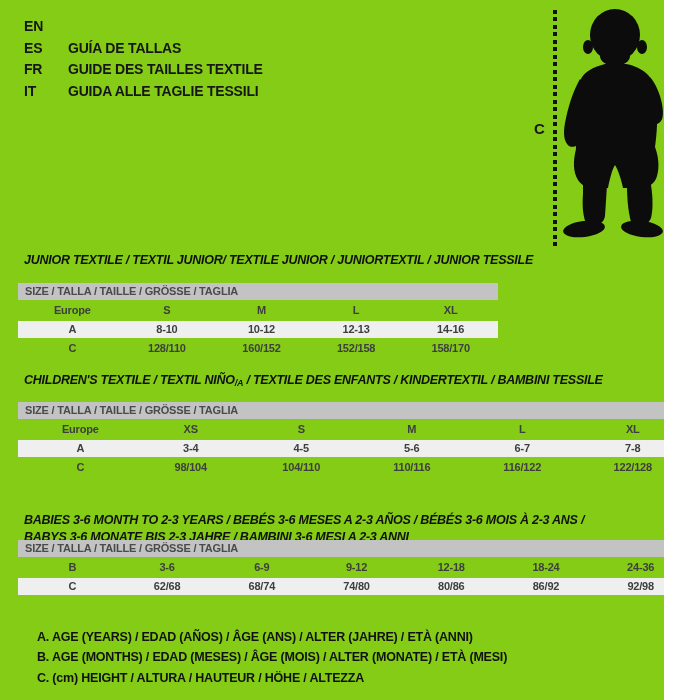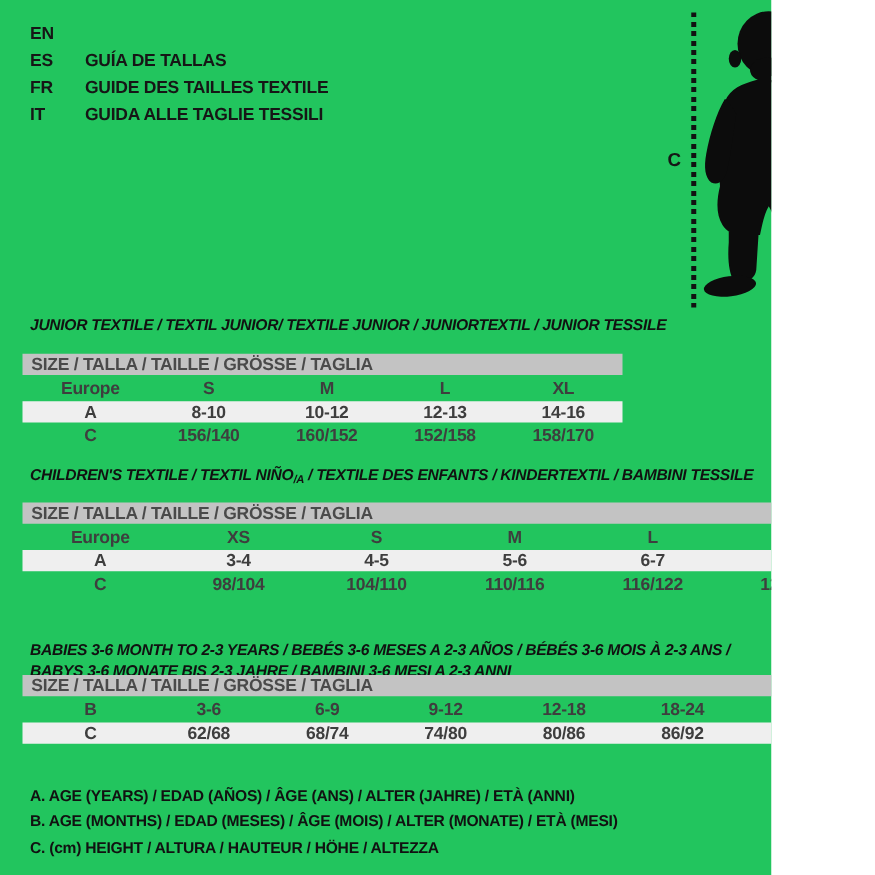--- a/index.html
+++ b/index.html
@@ -1,41 +1,41 @@
 <!DOCTYPE html>
 <html><head>
 <meta charset="utf-8">
 <style>
   html,body{margin:0;padding:0;background:#fff;}
   .page{
-    position:relative;width:617px;height:700px;background:#22c55e;overflow:hidden;
+    position:relative;width:664px;height:700px;background:#84cc16;overflow:hidden;
     font-family:"Liberation Sans",sans-serif;font-weight:bold;color:#161616;
   }
   
   .langs{position:absolute;left:24px;top:16px;font-size:14px;line-height:21.6px;letter-spacing:-0.2px;}
   .lang-row{display:flex;}
   .lang-code{width:44px;flex:0 0 44px;}
   
   .dashline{position:absolute;left:553px;top:10px;width:3.5px;height:236px;
     background:repeating-linear-gradient(to bottom,#121212 0 4px,transparent 4px 7.5px);}
   .c-label{position:absolute;left:534px;top:120px;font-size:15px;}
   .baby-svg{position:absolute;left:560px;top:8px;width:105px;height:232px;}
   .baby-svg *{fill:#0c0c0c;}
   
   .sec-title{position:absolute;left:24px;font-size:12.5px;line-height:17px;letter-spacing:-0.25px;color:#111;white-space:nowrap;font-style:italic;}
   .sub{font-size:9px;vertical-align:-2px;}
   
-  .tbl{position:absolute;left:18px;font-size:14px;letter-spacing:-0.2px;color:#3e3e3e;}
+  .tbl{position:absolute;left:18px;font-size:11px;letter-spacing:-0.2px;color:#3e3e3e;}
   .thead{height:17px;line-height:17px;background:#c3c3c3;padding-left:7px;color:#4a4a4a;margin-bottom:2px;}
   .trow{display:flex;height:17px;line-height:17px;margin-bottom:2px;}
   .trow.alt{background:#efefef;}
   .lblcell{flex:0 0 62px;padding-left:7px;text-align:left;}
   .cell{flex:1;text-align:center;}
   
-  .legend{position:absolute;left:24px;top:627px;font-size:12.5px;line-height:20.4px;letter-spacing:-0.2px;color:#111;}
+  .legend{position:absolute;left:37px;top:627px;font-size:12.5px;line-height:20.4px;letter-spacing:-0.2px;color:#111;}
 </style>
 </head>
 <body>
 
 <div class="page">
 
   <div class="langs">
     <div class="lang-row">
       <span class="lang-code">EN</span>
     </div>
@@ -81,21 +81,21 @@
     </div>
     <div class="trow alt">
       <span class="cell lblcell">A</span>
       <span class="cell">8-10</span>
       <span class="cell">10-12</span>
       <span class="cell">12-13</span>
       <span class="cell">14-16</span>
     </div>
     <div class="trow">
       <span class="cell lblcell">C</span>
-      <span class="cell">156/140</span>
+      <span class="cell">128/110</span>
       <span class="cell">160/152</span>
       <span class="cell">152/158</span>
       <span class="cell">158/170</span>
     </div>
   </div>
 
   <div class="sec-title" style="top:372px;"><span>CHILDREN'S TEXTILE / TEXTIL NIÑO</span><span class="sub">/A</span><span> / TEXTILE DES ENFANTS / KINDERTEXTIL / BAMBINI TESSILE</span></div>
   <div class="tbl" style="top:402px;width:670px;">
     <div class="thead">SIZE / TALLA / TAILLE / GRÖSSE / TAGLIA</div>
     <div class="trow">

